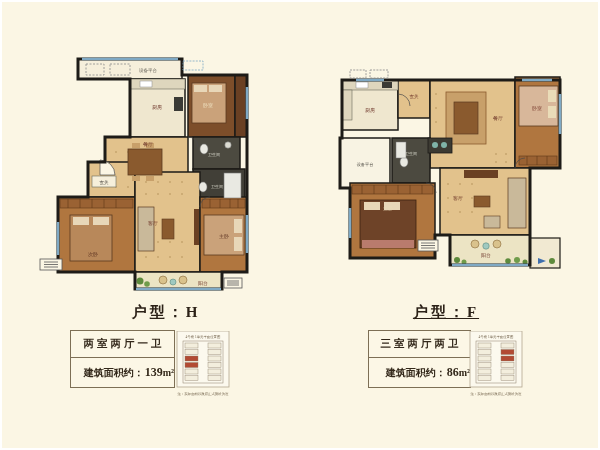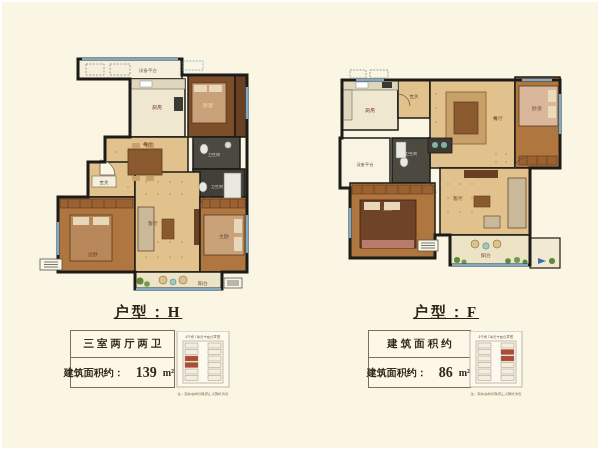--- a/index.html
+++ b/index.html
@@ -2,29 +2,29 @@
 <html><head>
 <meta charset="utf-8">
 <style>
   html,body{margin:0;padding:0;}
   body{width:600px;height:450px;overflow:hidden;font-family:"Liberation Serif","DejaVu Serif",serif;}
   .canvas{position:relative;width:600px;height:450px;background:#fbf6e4;box-shadow:inset 0 0 0 2px #ffffff;}
   .plan-svg{position:absolute;}
   .plan-svg.left{left:36px;top:57px;width:215px;height:237px;}
   .plan-svg.right{left:336px;top:64px;width:230px;height:212px;}
   .unit-title{position:absolute;top:303px;height:20px;font-size:15px;font-weight:bold;color:#2b2117;letter-spacing:3px;text-align:center;}
-  .unit-title.left{left:64px;width:168px;text-decoration:underline;}
+  .unit-title.left{left:82px;width:168px;}
   .unit-title.right{left:362px;width:168px;text-decoration:underline;}
   .spec-box{position:absolute;top:330px;height:56px;border:1px solid #7d6f55;background:#fcf7e6;display:flex;flex-direction:column;}
   .spec-box.left{left:70px;width:103px;}
   .spec-box.right{left:368px;width:101px;}
   .spec-row1{flex:1;display:flex;align-items:center;justify-content:center;border-bottom:1px solid #7d6f55;font-size:10.5px;font-weight:bold;color:#33281a;letter-spacing:3px;padding-left:3px;}
   .spec-row2{flex:1.1;display:flex;align-items:center;justify-content:flex-end;font-size:10px;font-weight:bold;color:#33281a;white-space:nowrap;}
-  .spec-row2 .num{font-size:14px;margin-left:12px;}
-  .spec-row2 .unit{font-size:10px;padding-left:6px;}
+  .spec-row2 .num{font-size:12px;margin-left:1px;}
+  .spec-row2 .unit{font-size:10px;}
   .keyplan{position:absolute;top:331px;width:80px;height:70px;}
   .keyplan.left{left:163px;}
   .keyplan.right{left:456px;}
   text{font-family:"Liberation Serif","DejaVu Serif",serif;}
 </style>
 </head>
 <body>
 
 <div class="canvas">
 
@@ -244,29 +244,29 @@
       <text x="52" y="146" font-size="5" fill="#eadcb8">主卧</text>
       <text x="122" y="136" font-size="5" fill="#6b3226">客厅</text>
       <text x="150" y="193" font-size="5" fill="#6b3226">阳台</text>
     </g>
   </svg>
 
   <div class="unit-title left">户型：H</div>
   <div class="unit-title right">户型：F</div>
 
   <div class="spec-box left">
-    <div class="spec-row1">三室两厅两卫</div>
+    <div class="spec-row1">两室两厅一卫</div>
     <div class="spec-row2">
       <span>建筑面积约：</span>
         <span class="num">139</span>
         <span class="unit">m²</span>
     </div>
   </div>
   <div class="spec-box right">
-    <div class="spec-row1">建筑面积约</div>
+    <div class="spec-row1">三室两厅两卫</div>
     <div class="spec-row2">
       <span>建筑面积约：</span>
         <span class="num">86</span>
         <span class="unit">m²</span>
     </div>
   </div>
 
   <svg class="keyplan left" viewBox="0 0 80 70" xmlns="http://www.w3.org/2000/svg">
     <rect x="14" y="0" width="52" height="56" fill="#fcf9ee" stroke="#b3a78f" stroke-width="0.8"></rect>
     <text x="40" y="6.5" font-size="3.4" fill="#6b5b43" text-anchor="middle">4号楼 1单元平面位置图</text>

